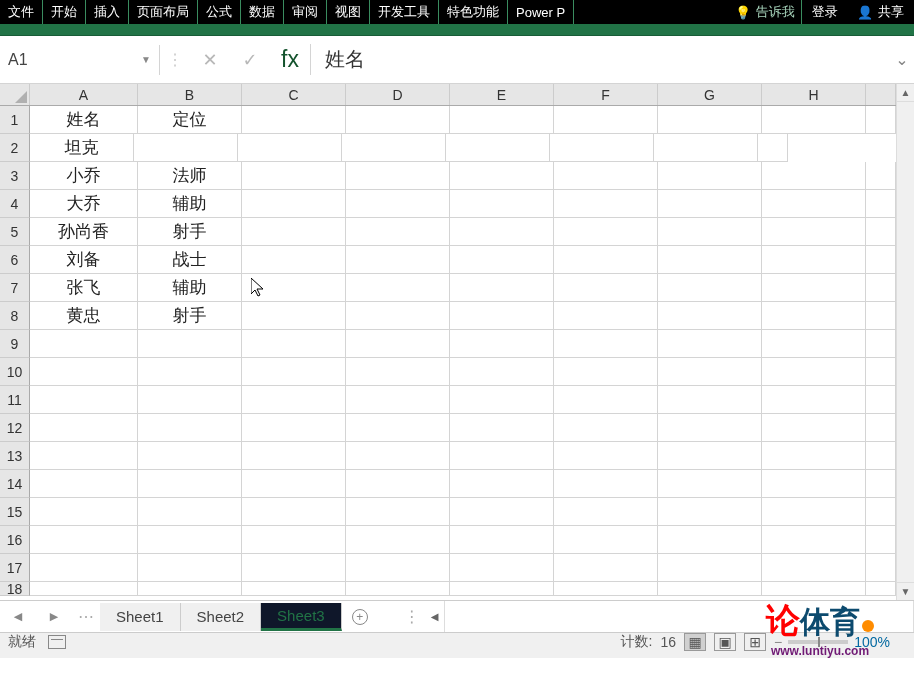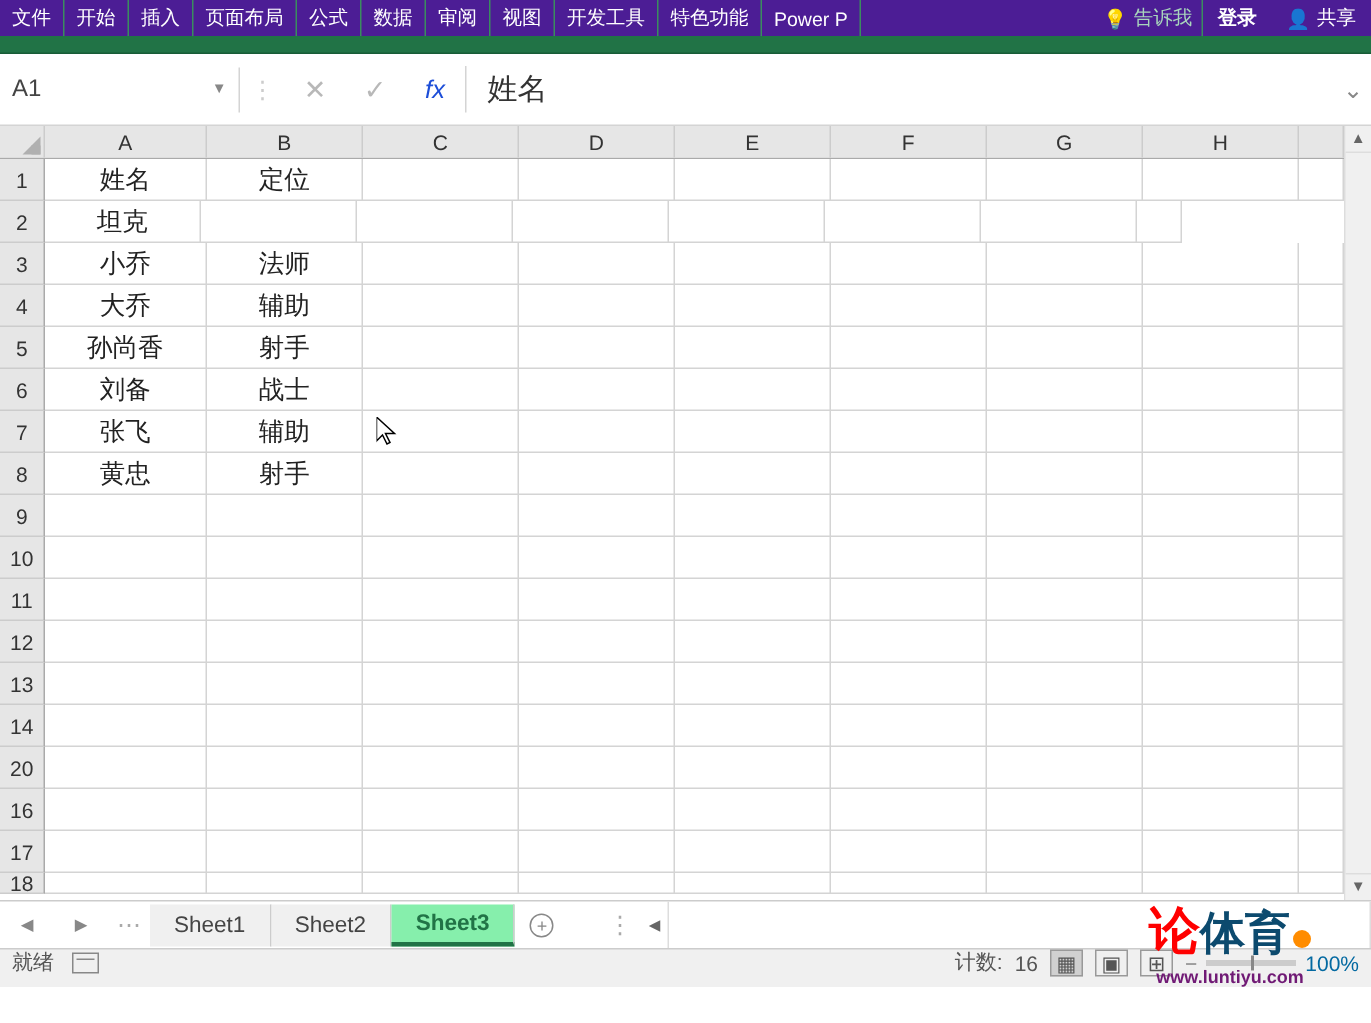--- a/index.html
+++ b/index.html
@@ -1,33 +1,33 @@
 <!DOCTYPE html>
 <html><head>
   <meta charset="utf-8">
   <style>
     * { margin: 0; padding: 0; box-sizing: border-box; font-family: "Microsoft YaHei", Arial, sans-serif; }
     body { width: 914px; height: 682px; overflow: hidden; background: #fff; position: relative; }
     
-    .ribbon-tabs { height: 24px; background: #4c1d95; display: flex; align-items: center; color: #fff; font-size: 13px; }
+    .ribbon-tabs { height: 24px; background: #000000; display: flex; align-items: center; color: #fff; font-size: 13px; }
     .ribbon-tab { padding: 0 8px; height: 100%; display: flex; align-items: center; border-right: 1px solid #3a8c5f; cursor: pointer; white-space: nowrap; }
     .ribbon-right { margin-left: auto; display: flex; align-items: center; height: 100%; }
     .tell-me { display: flex; align-items: center; padding: 0 6px; color: #a8d5bc; border-right: 1px solid #3a8c5f; height: 100%; }
-    .login { padding: 0 10px; height: 100%; display: flex; align-items: center; font-weight: bold; }
+    .login { padding: 0 10px; height: 100%; display: flex; align-items: center; }
     .share { padding: 0 10px; height: 100%; display: flex; align-items: center; gap: 4px; }
     
     .green-bar { height: 12px; background: #217346; border-bottom: 1px solid #185c37; }
     
     .formula-bar { height: 48px; display: flex; align-items: center; border-bottom: 1px solid #d4d4d4; padding: 8px 0; }
     .name-box { width: 160px; height: 30px; display: flex; align-items: center; border-right: 1px solid #d4d4d4; padding: 0 8px; font-size: 16px; color: #444; }
     .name-box-text { flex: 1; }
     .name-box-arrow { color: #888; font-size: 10px; }
     .fb-sep { width: 30px; display: flex; align-items: center; justify-content: center; color: #ccc; }
     .fb-btn { width: 40px; height: 30px; display: flex; align-items: center; justify-content: center; color: #b8b8b8; font-size: 18px; }
-    .fb-fx { font-style: italic; color: #1d4ed8; font-size: 17px; }
+    .fb-fx { color: #14532d; font-size: 23px; }
     .formula-input-wrap { flex: 1; display: flex; align-items: center; border-left: 1px solid #d4d4d4; height: 100%; padding: 0 14px; }
     .formula-input { font-size: 20px; color: #333; }
     .formula-expand { width: 24px; display: flex; align-items: center; justify-content: center; color: #888; }
     
     .sheet-area { position: relative; height: 516px; display: flex; }
     .sheet-main { flex: 1; overflow: hidden; position: relative; }
     
     .col-headers { display: flex; height: 22px; border-bottom: 1px solid #aaa; }
     .select-all { width: 30px; background: #e6e6e6; border-right: 1px solid #ccc; position: relative; }
     .select-all::after { content: ''; position: absolute; right: 2px; bottom: 2px; border: 6px solid transparent; border-right-color: #b0b0b0; border-bottom-color: #b0b0b0; }
@@ -47,31 +47,31 @@
     .vscroll-track { flex: 1; }
     .hscroll-btn { width: 18px; height: 100%; display: flex; align-items: center; justify-content: center; color: #666; font-size: 10px; }
     .hscroll-track { flex: 1; height: 100%; border-left: 1px solid #ddd; border-right: 1px solid #ddd; }
     
     .sheet-tabs-row { height: 32px; display: flex; align-items: center; border-top: 1px solid #ccc; background: #fff; }
     .tab-nav { width: 36px; display: flex; align-items: center; justify-content: center; gap: 2px; color: #888; height: 100%; }
     .tab-nav span { font-size: 11px; }
     .tab-dots { color: #aaa; padding: 0 6px; }
     .sheet-tab { padding: 0 16px; height: 28px; display: flex; align-items: center; font-size: 15px; color: #444; border-right: 1px solid #ccc; background: #f0f0f0; cursor: pointer; }
     .sheet-tab:first-of-type { border-left: 1px solid #ccc; }
-    .sheet-tab.active { background: #86efac; border-bottom: 3px solid #217346; color: #217346; font-weight: 700; }
+    .sheet-tab.active { background: #0f172a; border-bottom: 3px solid #217346; color: #217346; font-weight: 400; }
     .add-sheet { width: 36px; display: flex; align-items: center; justify-content: center; }
     .add-sheet-icon { width: 16px; height: 16px; border: 1.5px solid #888; border-radius: 50%; display: flex; align-items: center; justify-content: center; color: #888; font-size: 12px; line-height: 1; }
     
     .hscroll-area { flex: 1; display: flex; align-items: center; height: 100%; padding-left: 20px; }
     
     .status-bar { height: 26px; background: #f0f0f0; border-top: 1px solid #ccc; display: flex; align-items: flex-start; font-size: 14px; color: #555; padding: 0 8px; }
     .status-left { display: flex; align-items: center; gap: 12px; }
     .status-icon { width: 18px; height: 14px; border: 1px solid #888; position: relative; }
     .status-icon::after { content: ''; position: absolute; top: 3px; left: 2px; right: 2px; height: 1px; background: #888; }
-    .status-center { margin-left: auto; display: flex; align-items: center; gap: 8px; }
+    .status-center { margin-left: auto; margin-right: 16px; display: flex; align-items: center; gap: 8px; }
     .view-btn { width: 22px; height: 18px; border: 1px solid #999; display: flex; align-items: center; justify-content: center; }
     .view-btn.active { background: #d0d0d0; }
     .zoom-area { display: flex; align-items: center; gap: 6px; color: #888; }
     .zoom-slider { width: 60px; height: 4px; background: #ccc; position: relative; }
     .zoom-slider::after { content: ''; position: absolute; left: 50%; top: -3px; width: 2px; height: 10px; background: #888; }
     
     .cursor-arrow { position: absolute; left: 251px; top: 278px; font-size: 18px; color: #000; pointer-events: none; z-index: 100; }
     
     .watermark { position: absolute; right: 40px; bottom: 24px; z-index: 50; display: flex; flex-direction: column; align-items: center; }
     .watermark-main { display: flex; align-items: baseline; }
@@ -155,21 +155,21 @@
         <div class="row-header">5</div>
         <div class="row-header">6</div>
         <div class="row-header">7</div>
         <div class="row-header">8</div>
         <div class="row-header">9</div>
         <div class="row-header">10</div>
         <div class="row-header">11</div>
         <div class="row-header">12</div>
         <div class="row-header">13</div>
         <div class="row-header">14</div>
-        <div class="row-header">20</div>
+        <div class="row-header">15</div>
         <div class="row-header">16</div>
         <div class="row-header">17</div>
         <div class="row-header" style="height:14px">18</div>
       </div>
       <div class="cells">
         <div class="grid-row">
             <div class="cell colA">姓名</div>
             <div class="cell colB">定位</div>
             <div class="cell colC"></div>
             <div class="cell colD"></div>

